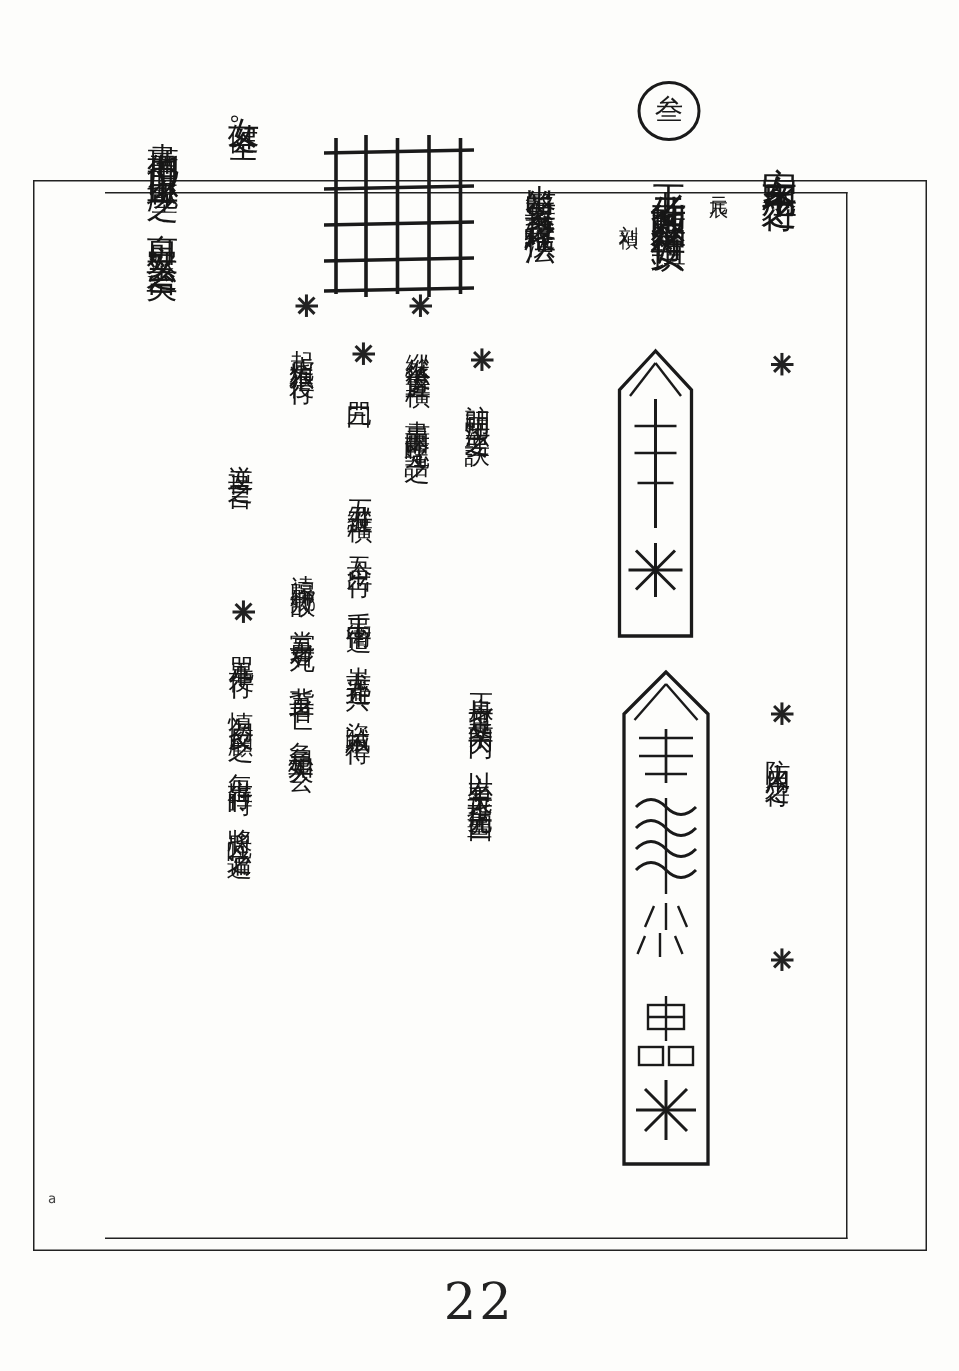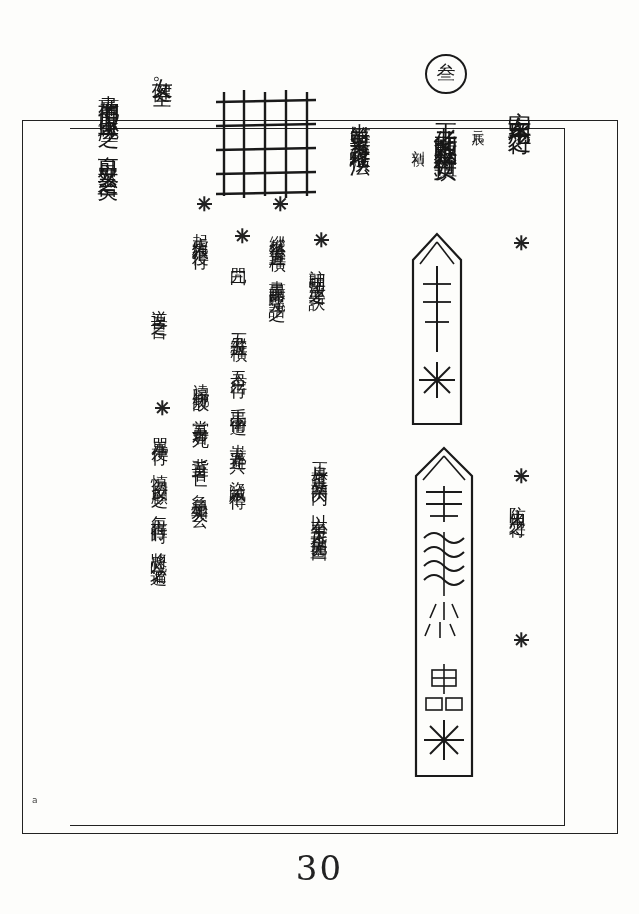--- a/index.html
+++ b/index.html
@@ -276,15 +276,15 @@
     </div>
 
   <div class="vcol med hand" style="left:310px; top:448px;">正身齊足立茶門内　以右手大母指先畫四</div>
 
   <div class="vcol large hand" style="left:96px; top:78px;">畫地們用以土塊壓之　自可安然之吉矣。</div>
 
   <div class="vcol large hand" style="left:150px; top:62px;">女健全。</div>
 
   <div class="corner-mark">a</div>
 
-  <div class="page-number">30</div>
+  <div class="page-number">22</div>
 
 </div>
 
 </body></html>

